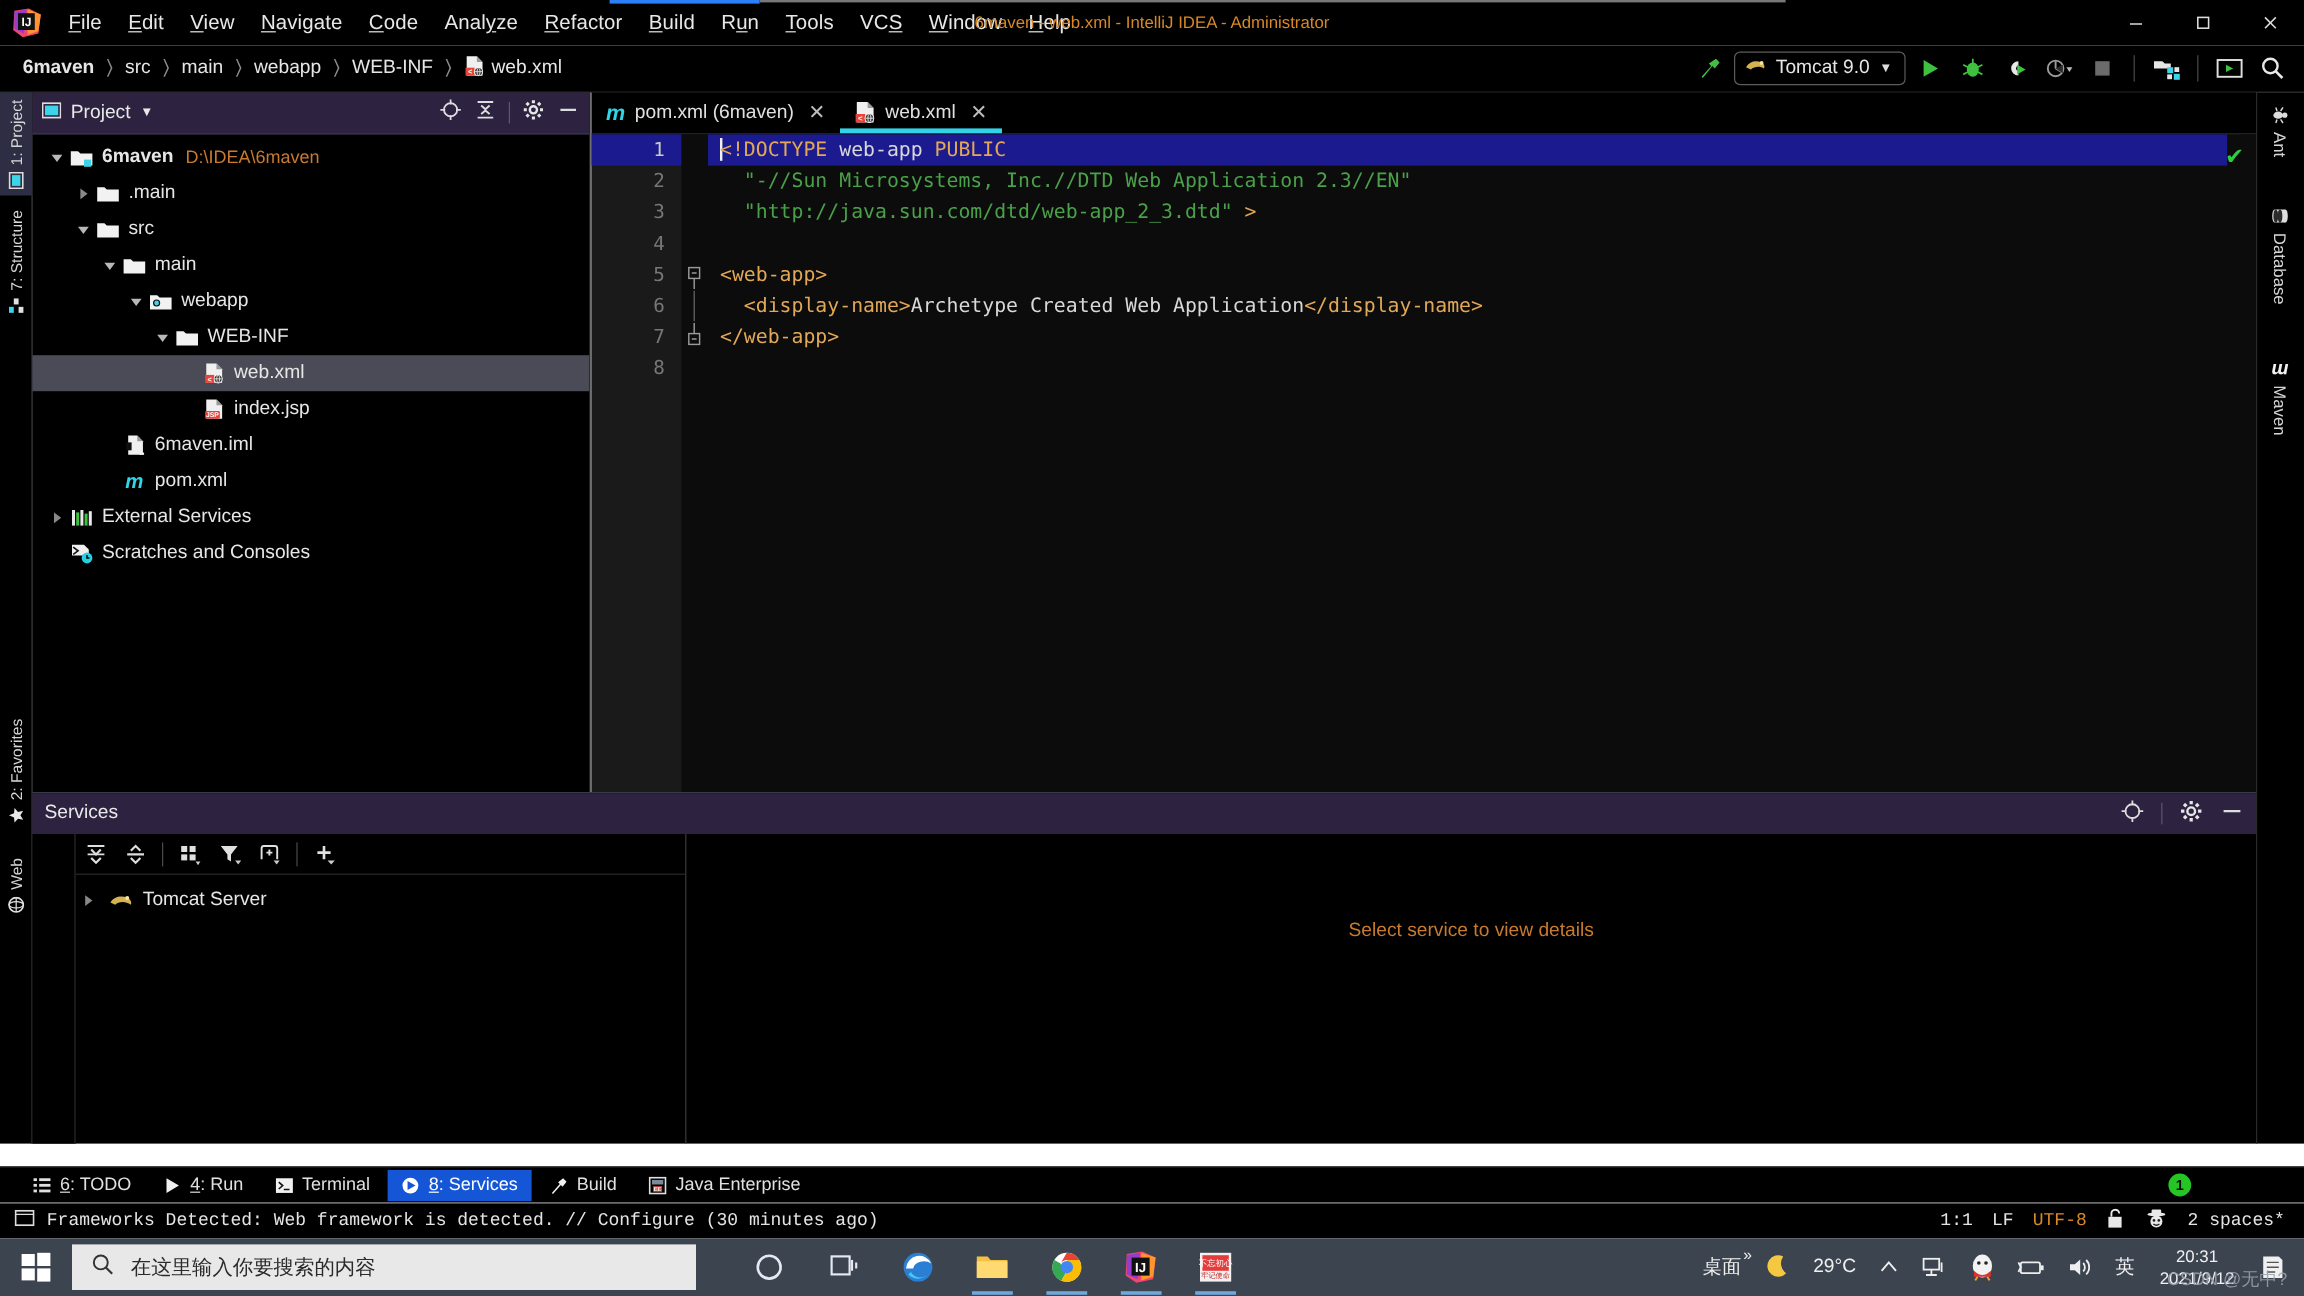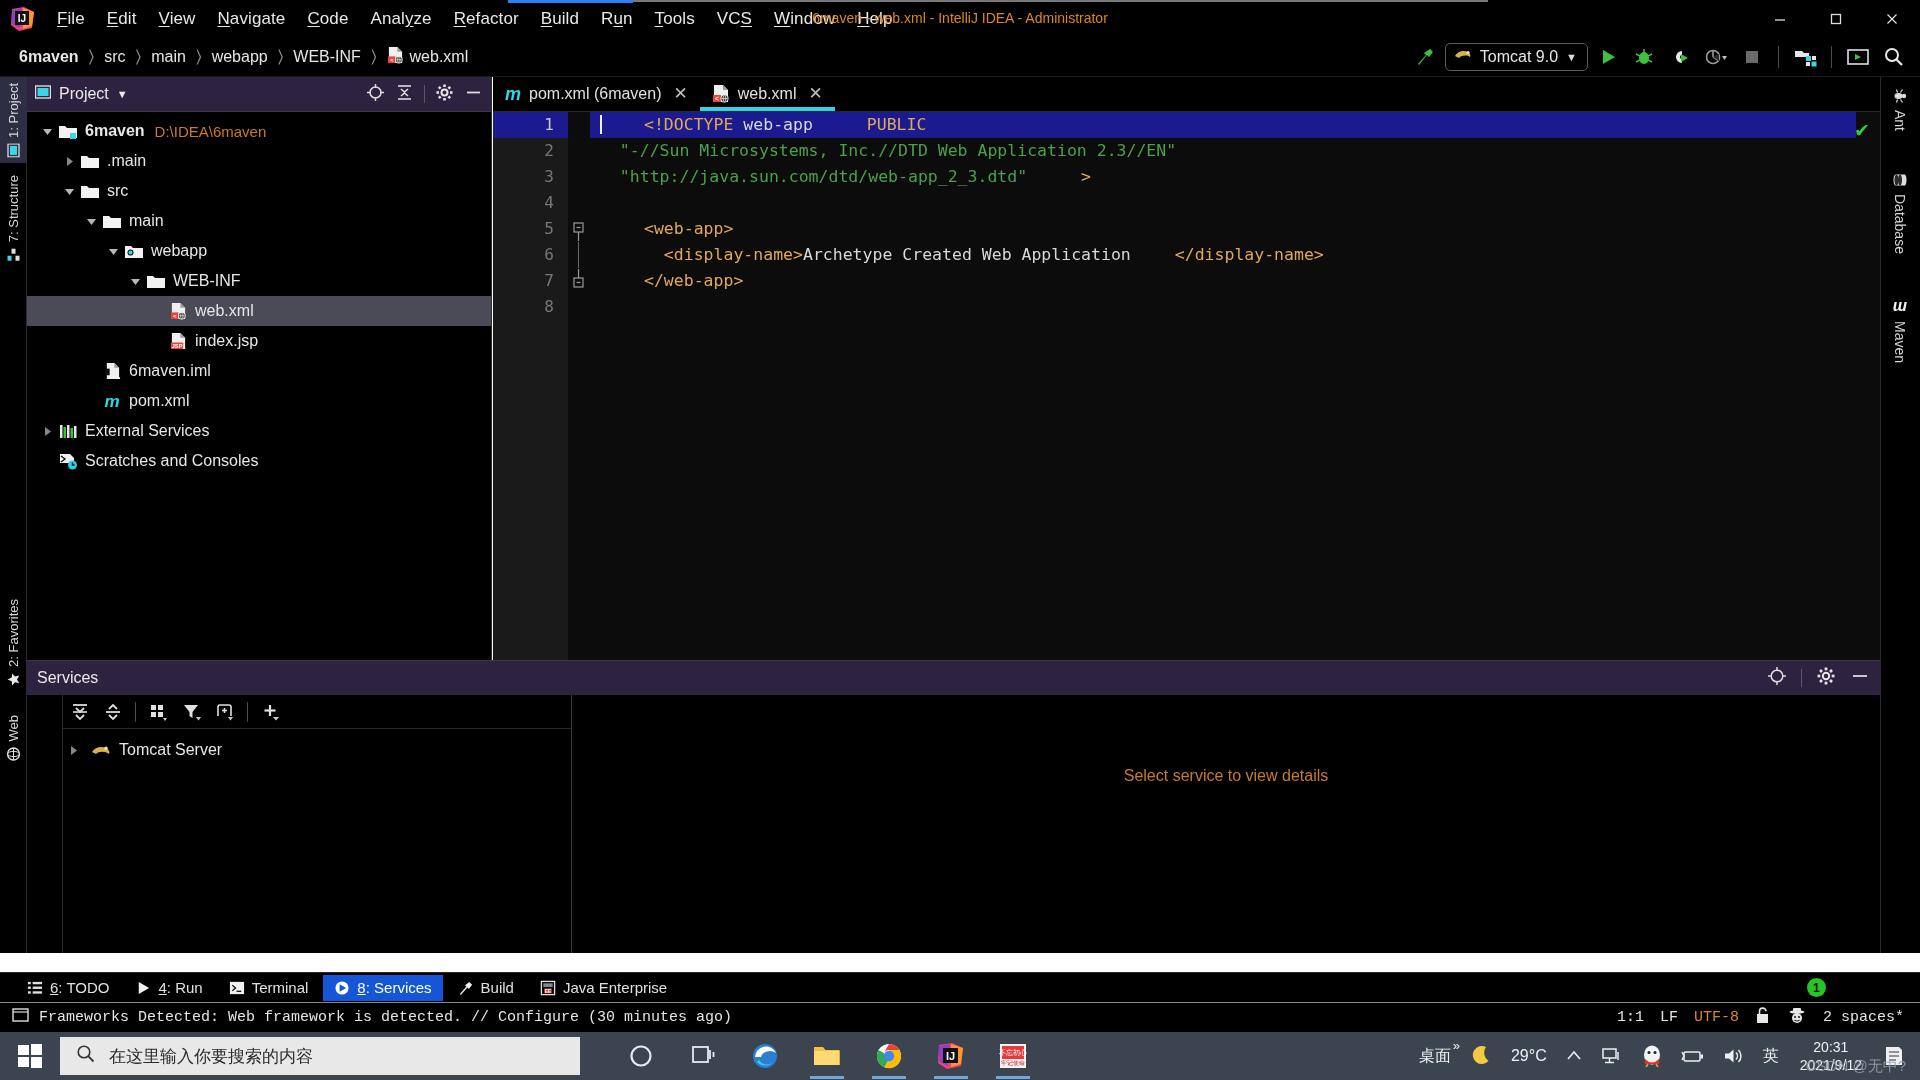--- a/index.html
+++ b/index.html
@@ -111,21 +111,21 @@
   }
   .gutter .gl.cur { background:#1b1b8f; color:#c9c9c9; }
   .foldcol { position:absolute; left:75px; top:35px; width:22px; bottom:0; background:#0c0c0c; }
   .code {
     position:absolute; left:97px; top:35px; right:24px; bottom:0;
     background:#0c0c0c; font-family:"DejaVu Sans Mono", monospace; font-size:16.5px;
     padding-left:10px;
   }
   .cl { height:26px; line-height:26px; white-space:pre; }
   .cl.cur { background:#1b1b8f; margin-left:-10px; padding-left:10px; }
-  .tag { color:#e3a857;padding-left:44px; }
+  .tag { color:#e3a857; }
   .str { color:#4aa14a; }
   .txt { color:#d8d8d8; }
   .caret { display:inline-block; width:2px; height:19px; background:#f0f0f0; vertical-align:-4px; margin-right:-2px; }
   .ed-check { position:absolute; right:10px; top:42px; color:#2ecc40; font-size:19px; }
   .ed-scroll { position:absolute; right:0; top:35px; width:14px; bottom:0; background:#0c0c0c; }
 
   
   .services {
     position:absolute; left:27px; top:660px; right:40px; height:293px; background:#000;
     border-top:1px solid #3a3a46;

